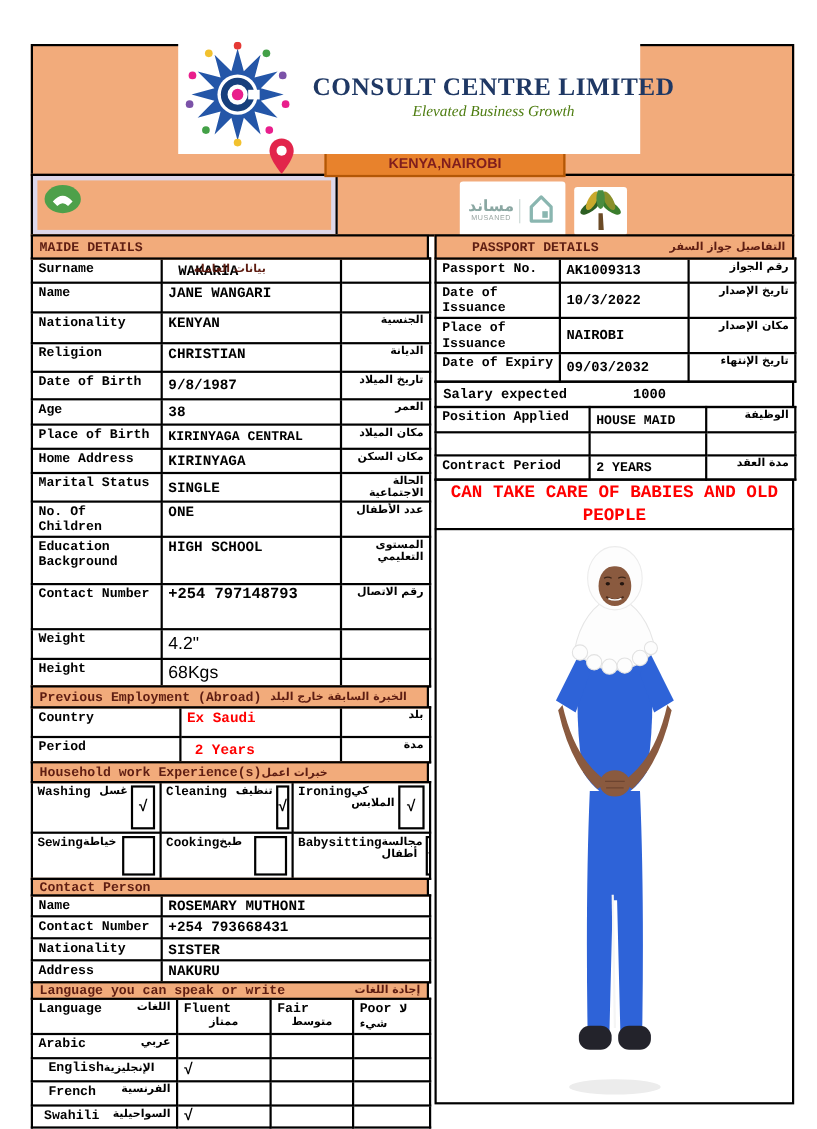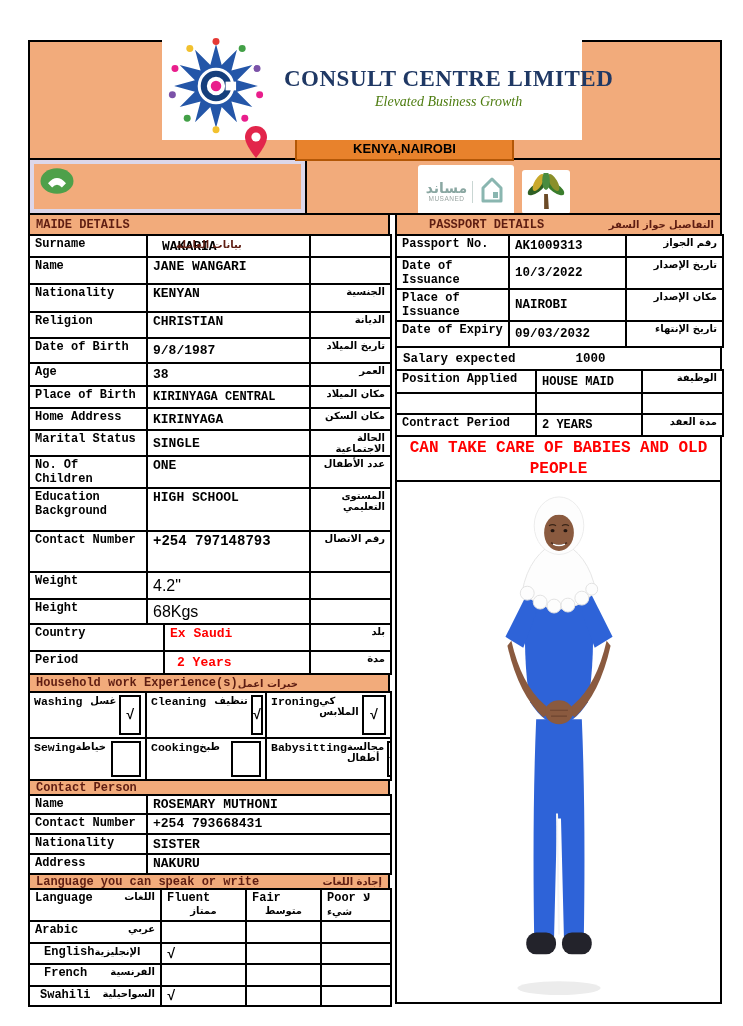--- a/index.html
+++ b/index.html
@@ -14,21 +14,21 @@
   .brand-text{flex:1;text-align:center;}
   .brand-title{font-family:"Liberation Serif","DejaVu Serif",serif;font-weight:bold;
                font-size:23px;color:#1F3864;letter-spacing:.5px;white-space:nowrap;}
   .brand-tag{font-family:"Liberation Serif","DejaVu Serif",serif;font-style:italic;
              font-size:14px;color:#4d7c0f;margin-top:2px;}
   .pin{left:244px;top:124px;width:24px;height:36px;z-index:4;}
   .kenya-bar{left:295px;top:136px;width:219px;height:25px;background:#E8822C;
              border:2px solid #B35706;box-sizing:border-box;z-index:2;
              display:flex;align-items:center;justify-content:center;
              font-family:"Liberation Sans","DejaVu Sans",sans-serif;
-             font-size:13px;font-weight:bold;color:#000000;}
+             font-size:13px;font-weight:bold;color:#7f1d1d;}
   
   .logo-row{left:28px;top:158px;width:694px;height:57px;background:#F2AB7B;
             border:2px solid #000;box-sizing:border-box;}
   .wa-box{position:absolute;left:0;top:0;width:277px;height:53px;background:#DDD7E9;
           border-right:2px solid #000;box-sizing:border-box;padding:4px;}
   .wa-inner{width:100%;height:100%;background:#F2AB7B;box-sizing:border-box;padding:2px 4px;}
   .side-logos{position:absolute;left:388px;top:5px;display:flex;gap:8px;align-items:center;}
   .musaned{background:#fff;border-radius:3px;width:96px;height:54px;display:flex;
            align-items:center;justify-content:center;gap:5px;}
   .mus-txt{text-align:center;line-height:1;color:#8AA7A2;border-right:1px solid #c9d6d3;padding-right:5px;}
@@ -229,20 +229,24 @@
           <td class="ar"></td>
         </tr>
     <tr style="height:25px">
           <td class="lbl">Height</td>
           <td class="val sansval">68Kgs</td>
           <td class="ar"></td>
         </tr>
   </tbody>
     </table>
 
+  <div class="bar" style="height:21px;">
+    <span>Previous Employment (Abroad)</span>
+    <span class="arr" style="margin-left:8px">الخبرة السابقة خارج البلد</span>
+  </div>
   <table>
     <colgroup>
         <col style="width:135px">
         <col style="width:146px">
         <col style="width:81px">
       </colgroup>
     <tbody>
         <tr style="height:27px">
           <td class="lbl">Country</td>
           <td class="valr" style="vertical-align:top">Ex Saudi</td>

